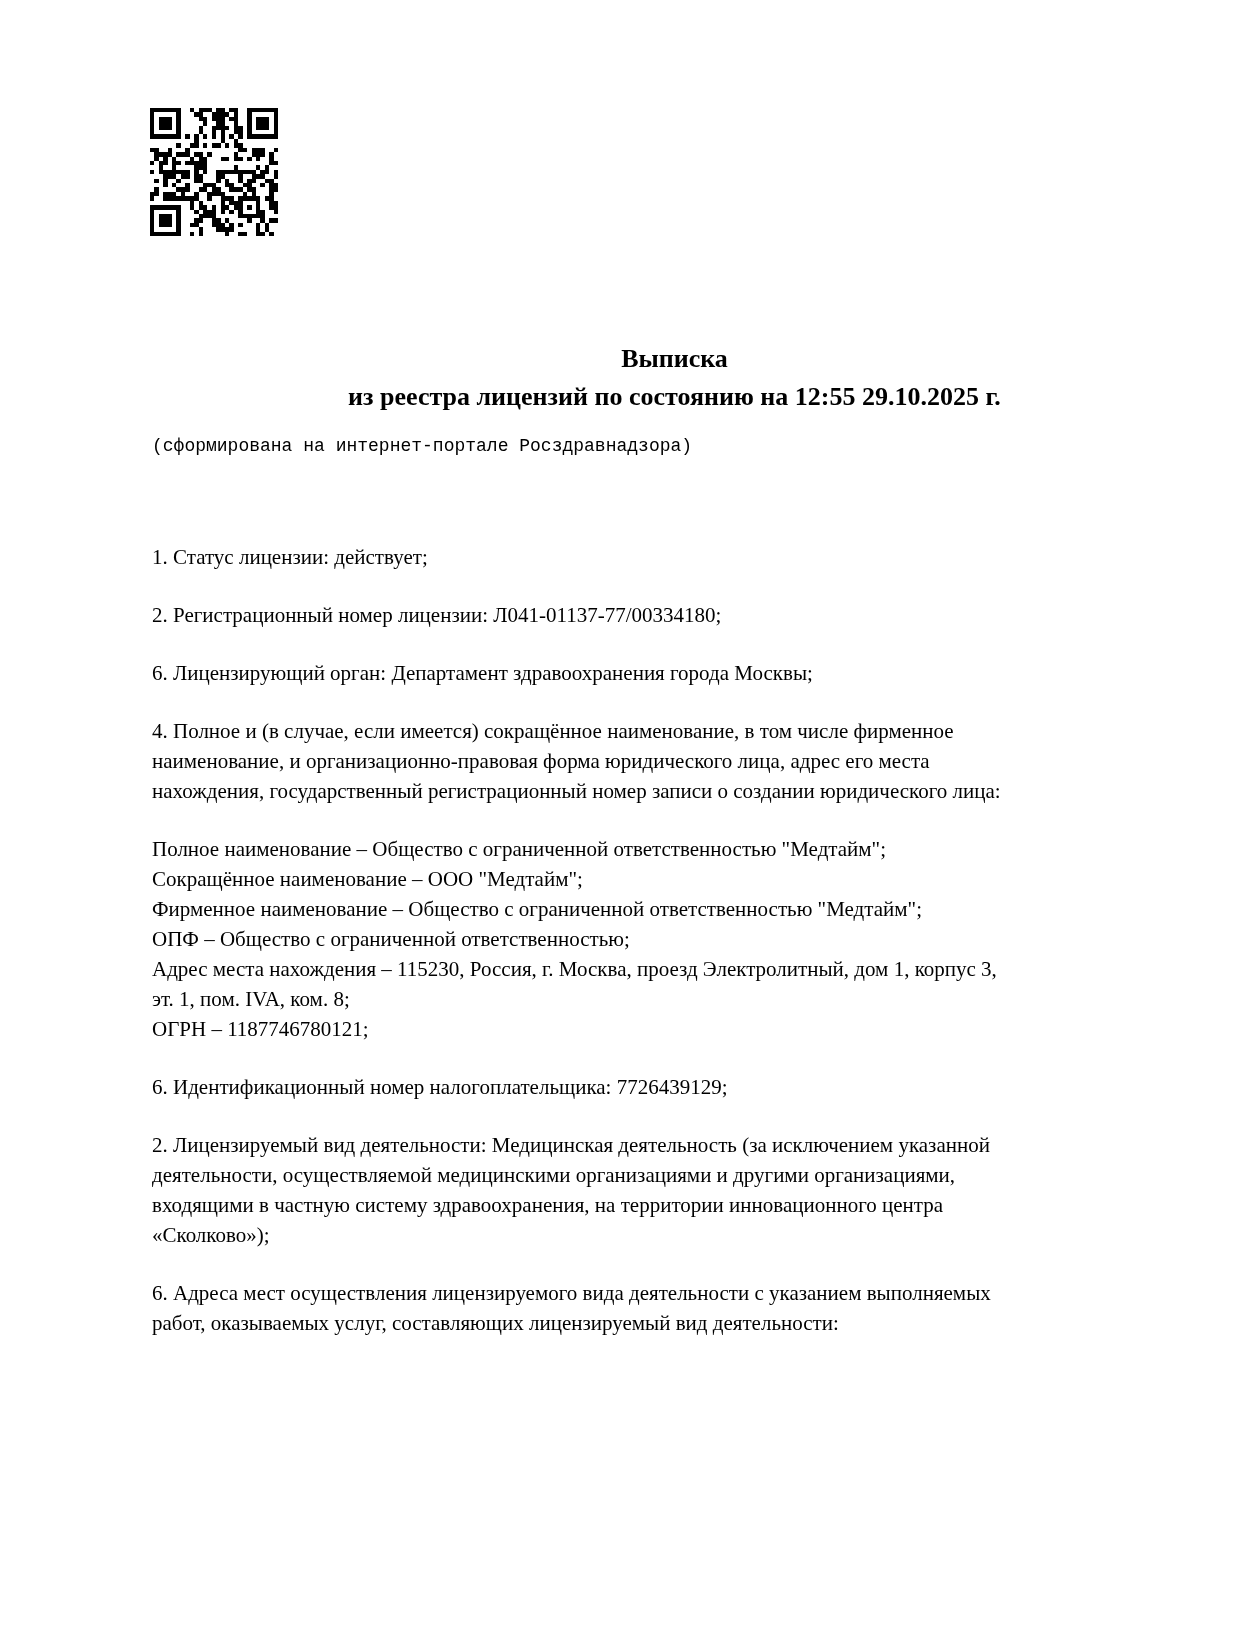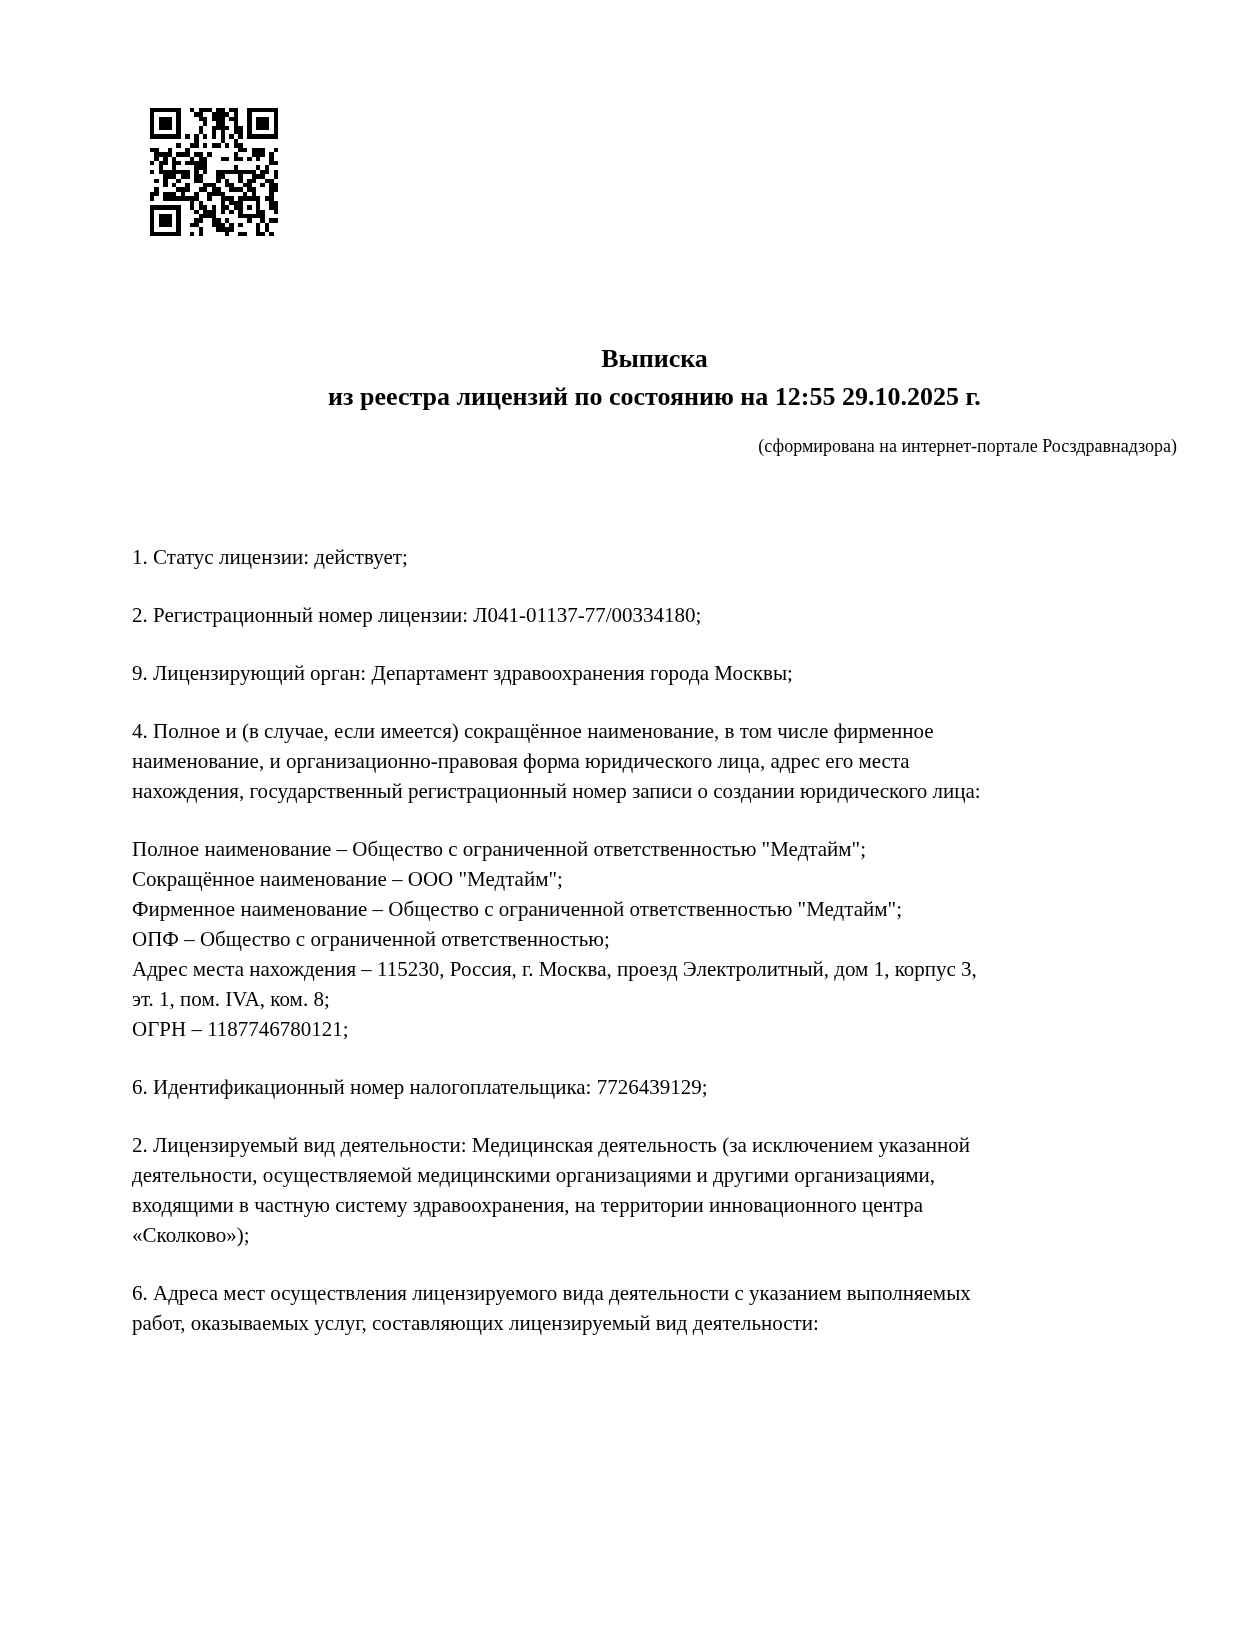--- a/index.html
+++ b/index.html
@@ -15,36 +15,37 @@
   .qr {
     position: absolute;
     left: 150px;
     top: 108px;
     width: 128px;
     height: 128px;
   }
   .qr svg { display: block; width: 128px; height: 128px; shape-rendering: crispEdges; }
   .column {
     position: absolute;
-    left: 132px;
+    left: 152px;
     top: 0;
     width: 1045px;
   }
   .title {
     margin: 340px 0 0 0;
     font-size: 26px;
     line-height: 38px;
     font-weight: 700;
     text-align: center;
   }
   .subtitle {
     margin-top: 18px;
     font-size: 18px;
     line-height: 24px;
-    text-align: right;
+    text-align: left;
+    font-family: Liberation Mono, monospace;
   }
   .para {
     margin: 28px 0 0 0;
     font-size: 21px;
     line-height: 30px;
     white-space: pre-line;
   }
   .para.first { margin-top: 84px; }
 </style>
 </head>
@@ -458,21 +459,21 @@
   <div class="column">
     <h1 class="title">
       <div>Выписка</div>
       <div>из реестра лицензий по состоянию на 12:55 29.10.2025 г.</div>
     </h1>
 
     <div class="subtitle">(сформирована на интернет-портале Росздравнадзора)</div>
 
     <p class="para first">1. Статус лицензии: действует;</p>
     <p class="para">2. Регистрационный номер лицензии: Л041-01137-77/00334180;</p>
-    <p class="para">9. Лицензирующий орган: Департамент здравоохранения города Москвы;</p>
+    <p class="para">6. Лицензирующий орган: Департамент здравоохранения города Москвы;</p>
     <p class="para">4. Полное и (в случае, если имеется) сокращённое наименование, в том числе фирменное
 наименование, и организационно-правовая форма юридического лица, адрес его места
 нахождения, государственный регистрационный номер записи о создании юридического лица:</p>
     <p class="para">Полное наименование – Общество с ограниченной ответственностью "Медтайм";
 Сокращённое наименование – ООО "Медтайм";
 Фирменное наименование – Общество с ограниченной ответственностью "Медтайм";
 ОПФ – Общество с ограниченной ответственностью;
 Адрес места нахождения – 115230, Россия, г. Москва, проезд Электролитный, дом 1, корпус 3,
 эт. 1, пом. IVA, ком. 8;
 ОГРН – 1187746780121;</p>

